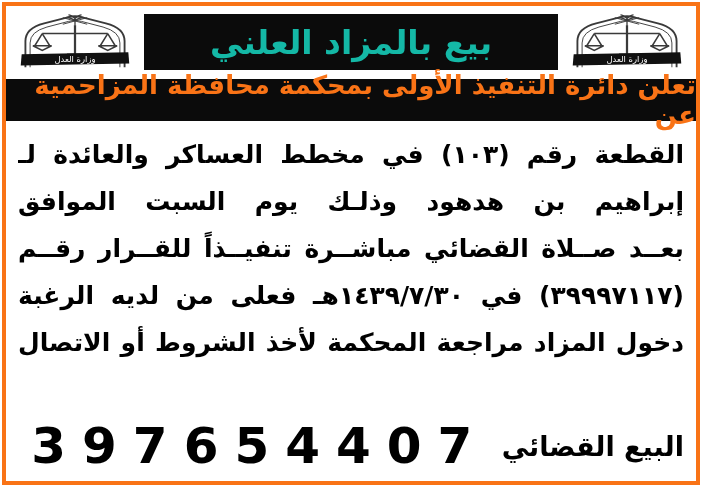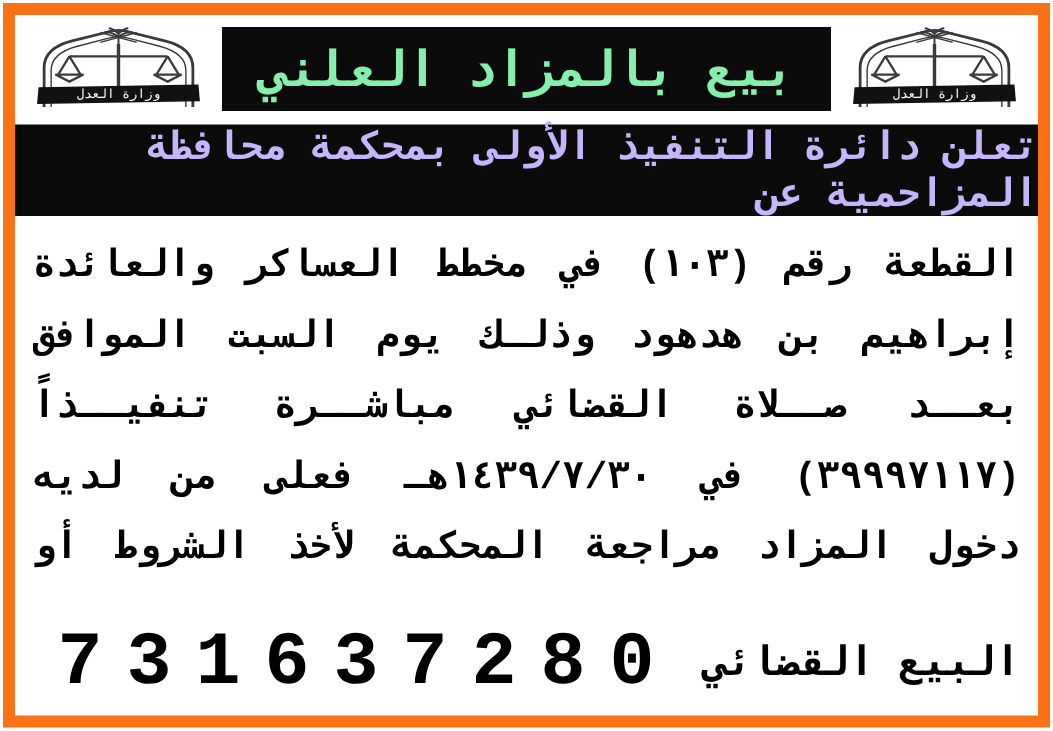--- a/index.html
+++ b/index.html
@@ -3,42 +3,41 @@
 <meta charset="utf-8">
 <style>
   html,body{margin:0;padding:0;background:#ffffff;}
   .ad{
     width:702px;height:487px;box-sizing:border-box;
     background:#fff;padding:2px;overflow:hidden;
     font-family:"DejaVu Sans",sans-serif;color:#000;
   }
   .frame{
     box-sizing:border-box;width:100%;height:100%;
-    border:8px solid #f97316;
+    border:4px solid #f97316;
     display:flex;flex-direction:column;
     background:#fff;
-    font-family:Liberation Mono, monospace;
   }
   
   .masthead{
     display:flex;align-items:center;justify-content:space-between;
     padding:4px 6px 2px;height:64px;flex:0 0 auto;
   }
   .emblem{flex:0 0 auto;width:126px;height:58px;}
   .title-box{
     flex:1 1 auto;margin:0 6px;height:56px;
-    background:#0b0b0b;color:#86efac;
+    background:#0b0b0b;color:#14b8a6;
     display:flex;align-items:center;justify-content:center;
     direction:rtl;font-weight:bold;font-size:33px;
     letter-spacing:1px;
   }
   
   .announce-bar{
-    flex:0 0 auto;height:61px;margin-top:3px;
-    background:#0b0b0b;color:#c4b5fd;
+    flex:0 0 auto;height:42px;margin-top:3px;
+    background:#0b0b0b;color:#f97316;
     display:flex;align-items:center;justify-content:center;
     direction:rtl;font-weight:bold;font-size:26px;
   }
   
   .body-text{
     flex:1 1 auto;padding:10px 12px 0;direction:rtl;
   }
   .line{
     direction:rtl;
     font-weight:bold;font-size:25px;line-height:47px;height:47px;
@@ -122,17 +121,17 @@
     <div class="body-text">
       <div class="line">القطعة رقم (١٠٣) في مخطط العساكر والعائدة لـ عبدالله بن</div>
       <div class="line">إبراهيم بن هدهود وذلـك يوم السبت الموافق (١٤٤١/١/١٥هـ)</div>
       <div class="line">بعــد صــلاة القضائي مباشــرة تنفيــذاً للقــرار رقــم</div>
       <div class="line">(٣٩٩٩٧١١٧) في ١٤٣٩/٧/٣٠هـ فعلى من لديه الرغبة في</div>
       <div class="line">دخول المزاد مراجعة المحكمة لأخذ الشروط أو الاتصال على وكيل</div>
     </div>
 
     <div class="contact-row">
       <span class="contact-label">البيع القضائي</span>
-      <span class="phone">731637280</span>
+      <span class="phone">397654407</span>
     </div>
 
   </div>
 </div>
 
 </body></html>

